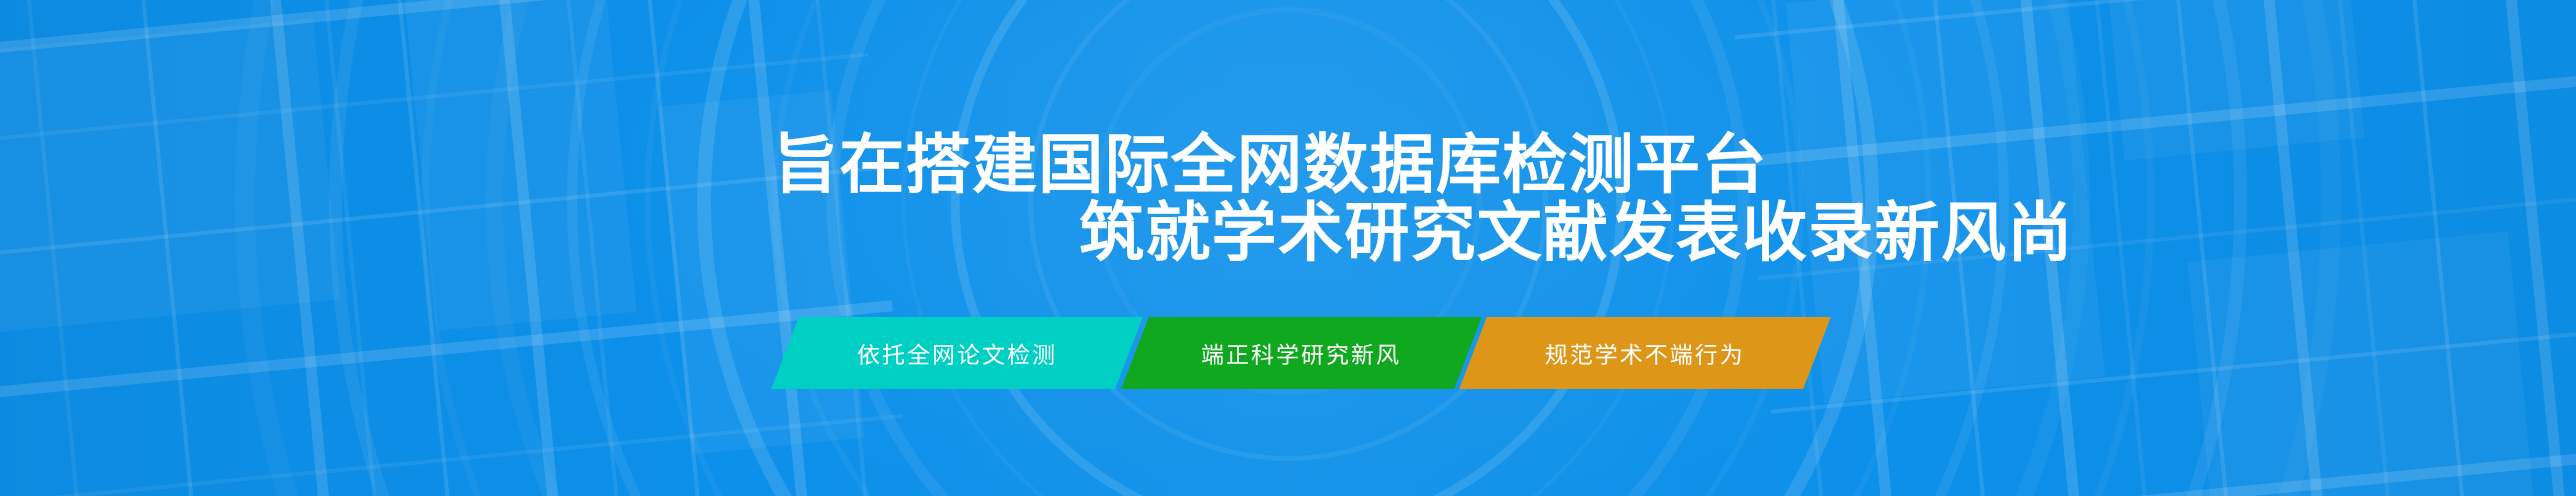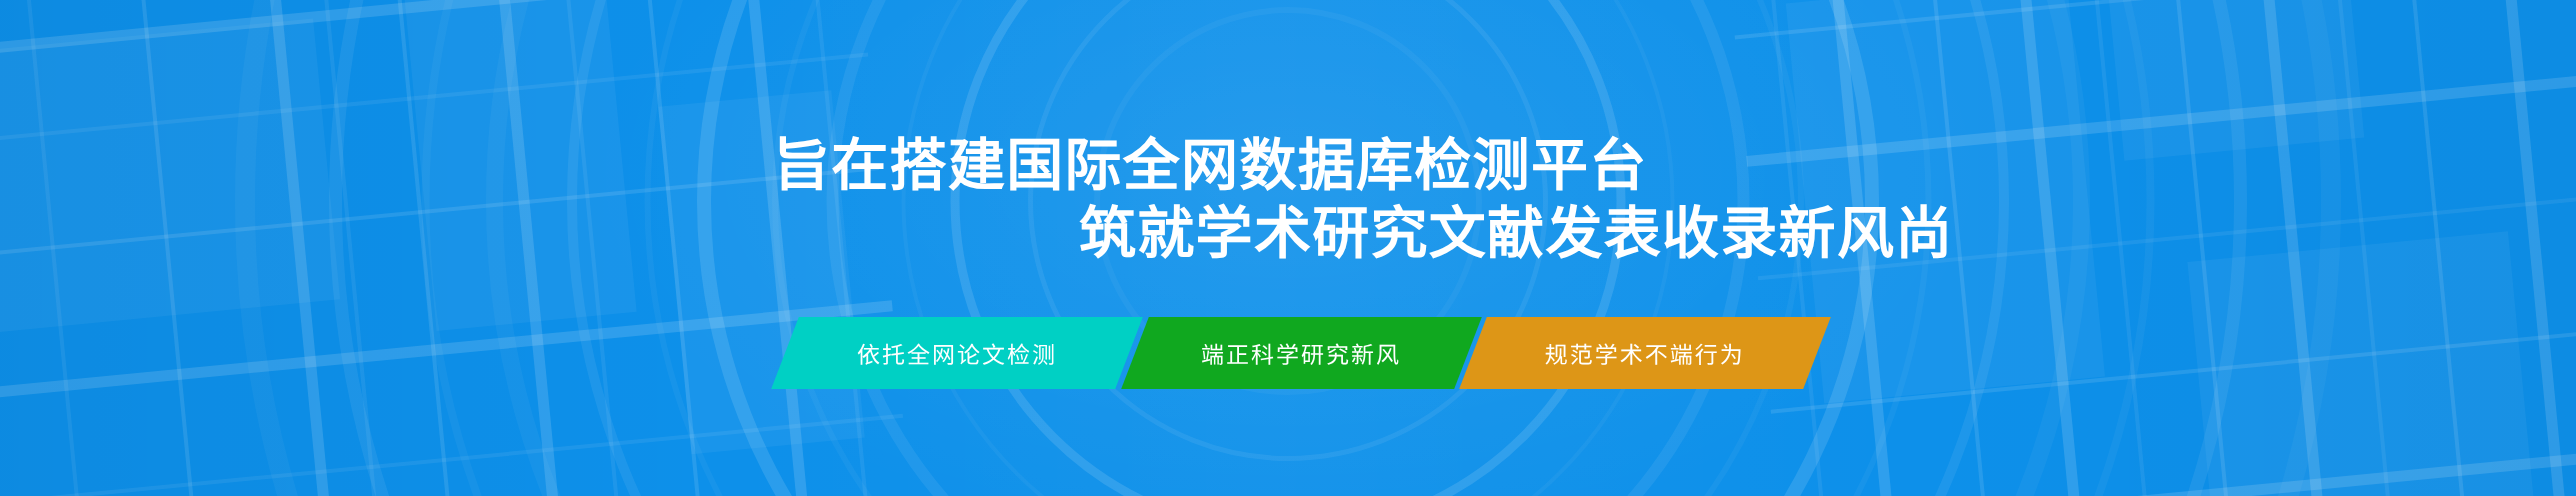--- a/index.html
+++ b/index.html
@@ -74,21 +74,21 @@
   }
 
   
   .headline {
     position: absolute;
     left: 0;
     top: 131px;
     width: 2576px;
     color: #ffffff;
     font-weight: bold;
-    font-size: 57px;
+    font-size: 65px;
     line-height: 68px;
     letter-spacing: 1.3px;
     white-space: nowrap;
   }
   .headline .line { display: block; }
   .headline .line1 { padding-left: 773px; }
   .headline .line2 { padding-left: 1079px; }
 
   
   .tagstrip {

